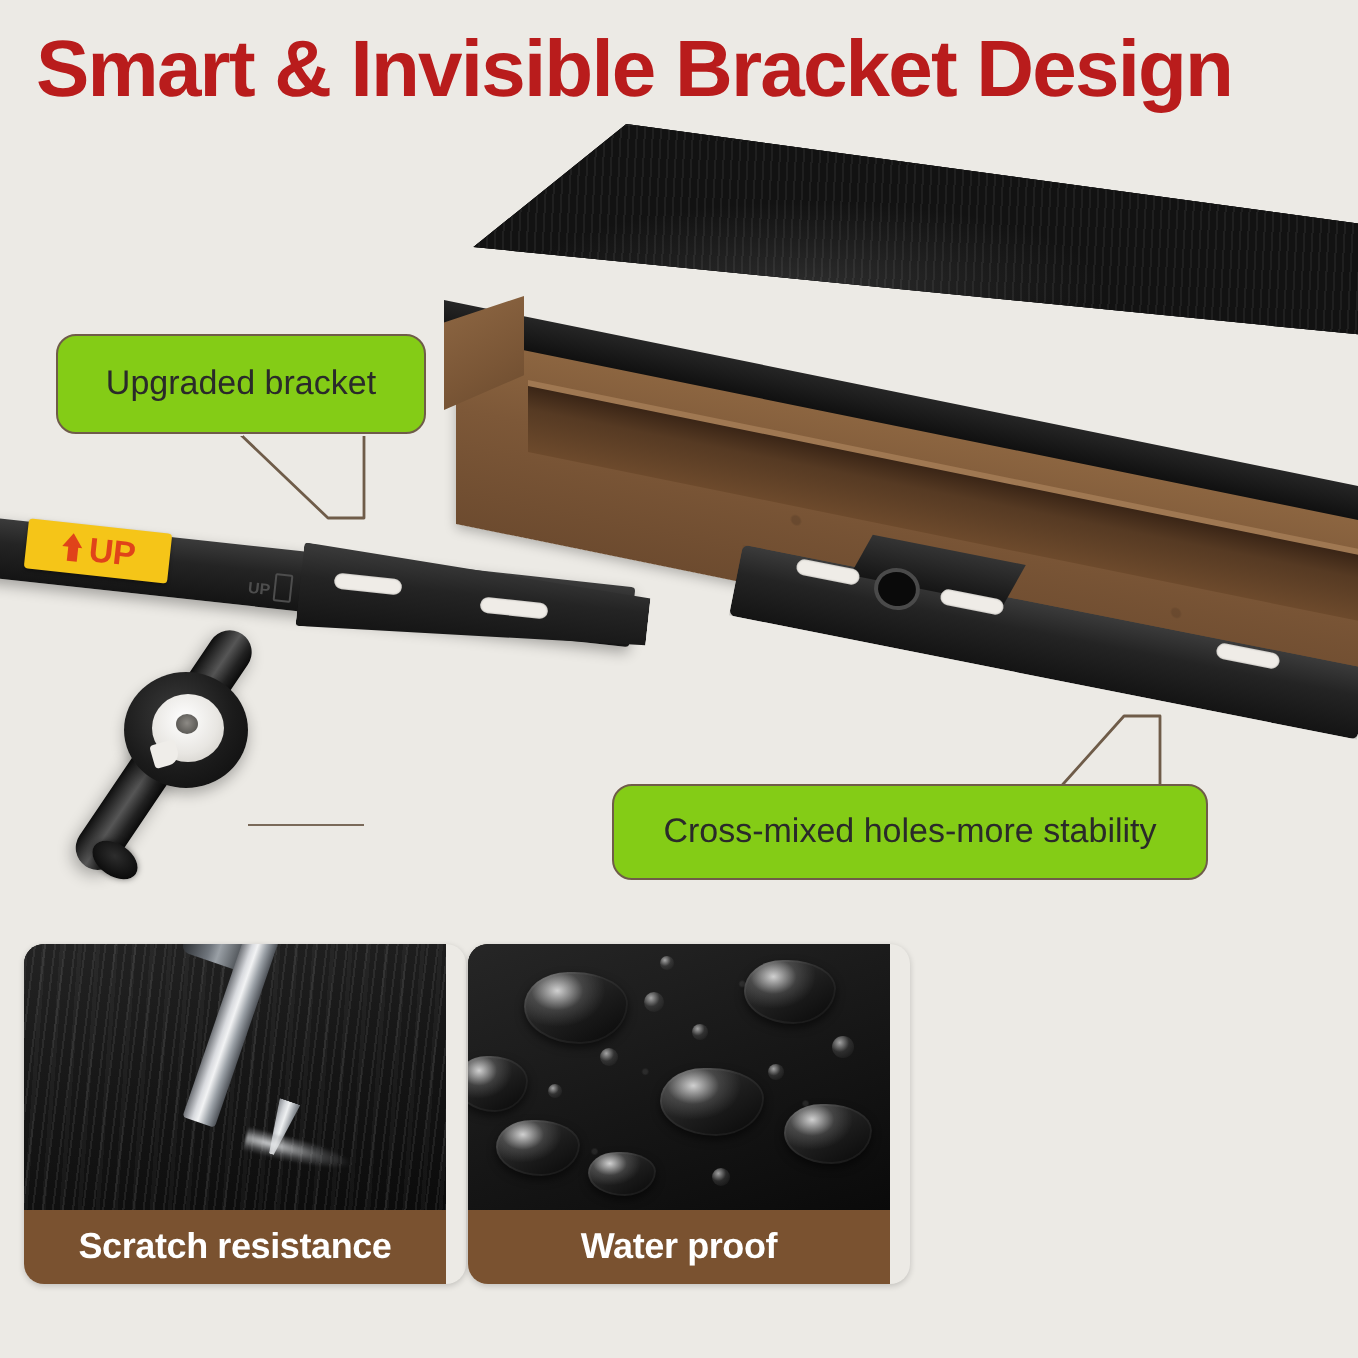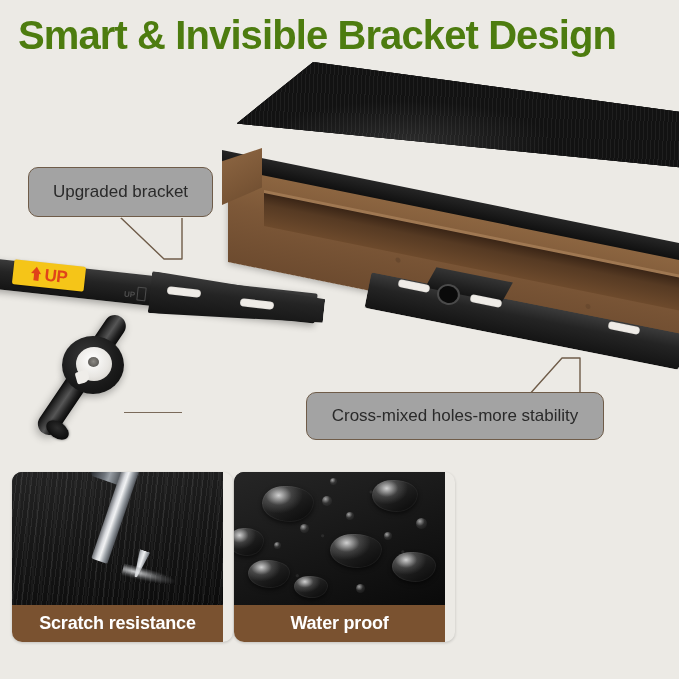--- a/index.html
+++ b/index.html
@@ -21,21 +21,21 @@
 
   
   .title {
     position: absolute;
     left: 18px;
     top: 13px;
     width: 660px;
     font-size: 40px;
     font-weight: bold;
     letter-spacing: -0.9px;
-    color: #4d7c0f;
+    color: #b91c1c;
     white-space: nowrap;
     font-family: "Liberation Sans", sans-serif;
   }
 
   
   .hero {
     position: absolute;
     left: 0;
     top: 62px;
     width: 679px;
@@ -353,21 +353,21 @@
     border-radius: 50%;
     background: #0a0a0a;
     border: 2.5px solid #4a4a4a;
     box-sizing: border-box;
     transform: rotate(11.2deg);
   }
 
   
   .bubble {
     position: absolute;
-    background: #a3a3a3;
+    background: #84cc16;
     border: 1.4px solid #6f5c49;
     border-radius: 10px;
     display: flex;
     align-items: center;
     justify-content: center;
     color: #2a2a2a;
     font-size: 17px;
     font-family: "Liberation Sans", sans-serif;
     box-sizing: border-box;
   }

